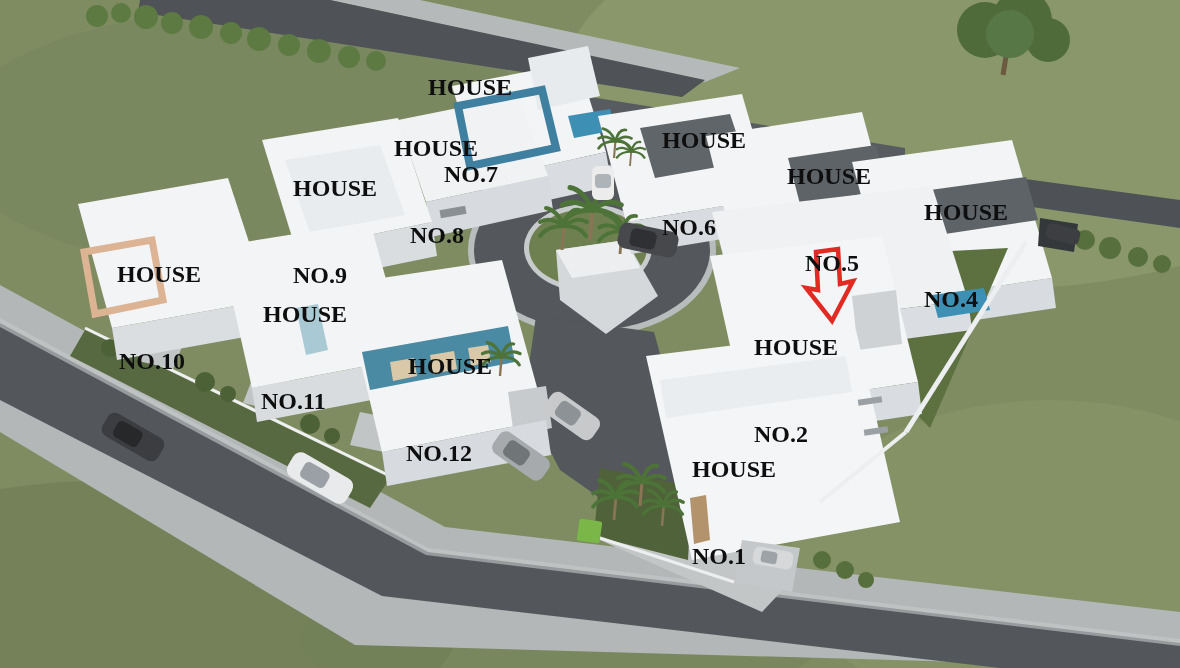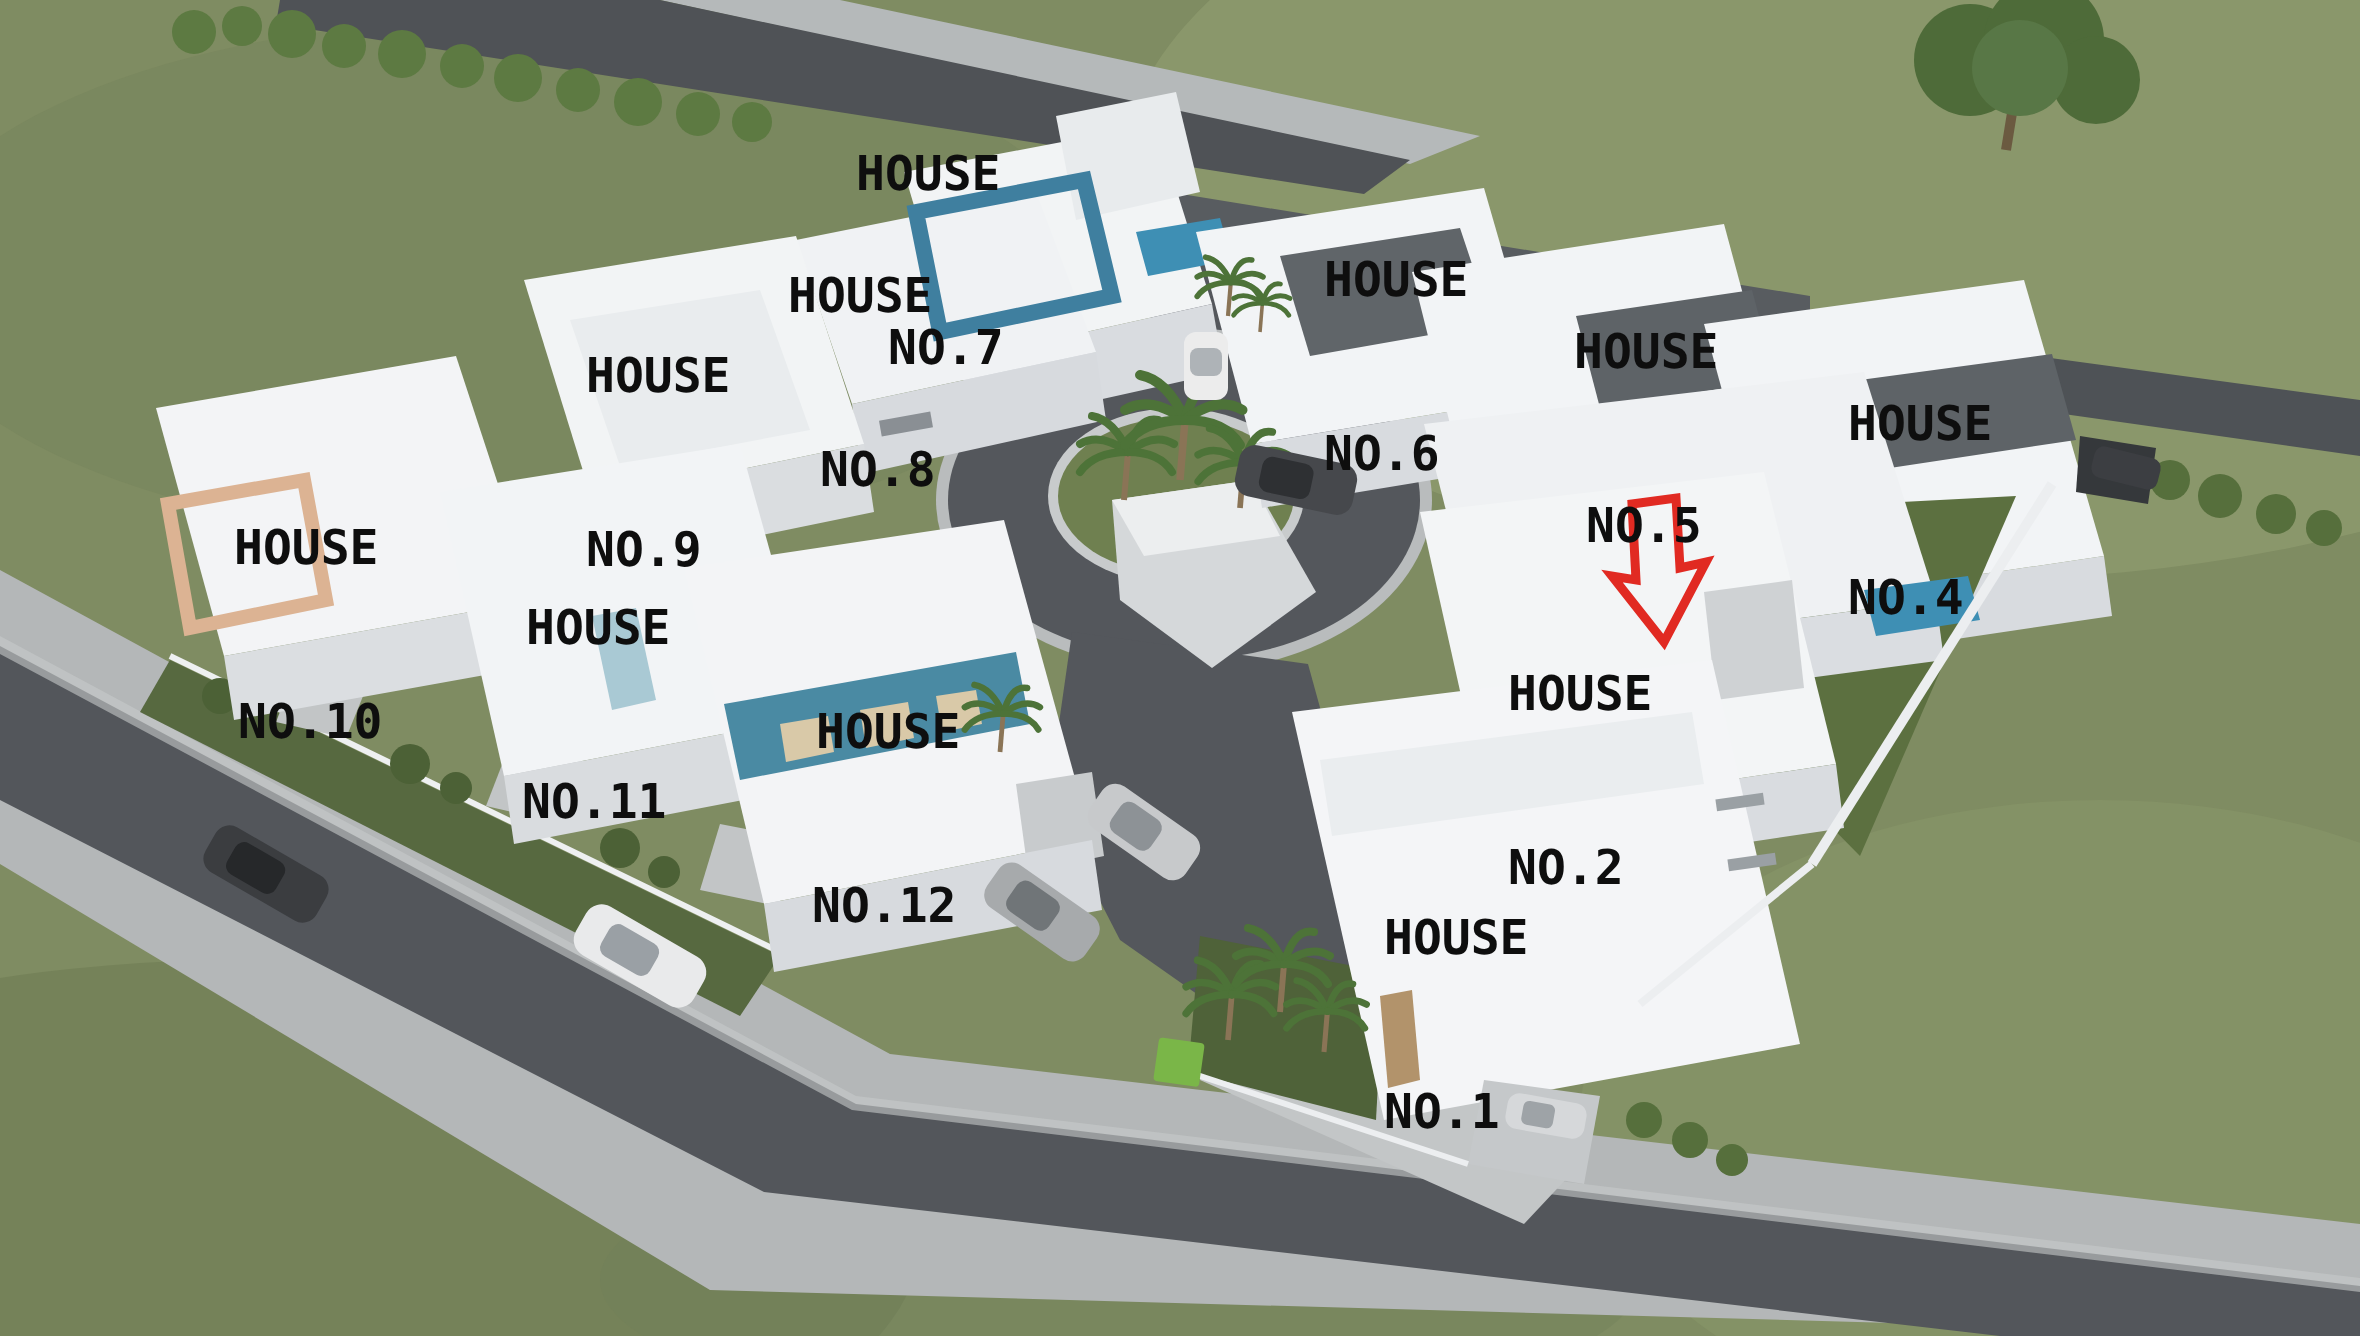--- a/index.html
+++ b/index.html
@@ -8,21 +8,21 @@
     font-family:"DejaVu Sans Mono","Liberation Mono",monospace;
     background:#7f8c62;
   }
   #scene-svg{position:absolute;left:0;top:0;}
   .house-label{
     position:absolute;
     font-weight:700;font-size:24px;line-height:29px;
     color:#0e0e0e;letter-spacing:0px;white-space:pre;
     text-rendering:optimizeLegibility;
   }
-  .house-label span{display:block;}
+  .house-label span{display:block;font-family:Liberation Serif, serif;}
 </style>
 </head>
 <body>
 
 <div id="stage">
 
 <svg id="scene-svg" width="1180" height="668" viewBox="0 0 1180 668">
 
   <g>
     <rect x="0" y="0" width="1180" height="668" fill="#7f8c62"></rect>
@@ -279,21 +279,21 @@
   </div>
 
 
   <div class="house-label" style="left:924px;top:140px;">
     <span>HOUSE</span>
     <span>NO.4</span>
   </div>
 
   <div class="house-label" style="left:787px;top:104px;">
     <span>HOUSE</span>
-    <span style="margin-left:6px">NO.5</span>
+    <span style="margin-left:18px">NO.5</span>
   </div>
 
   <div class="house-label" style="left:662px;top:68px;">
     <span>HOUSE</span>
     <span>NO.6</span>
   </div>
 
   <div class="house-label" style="left:428px;top:15px;">
     <span>HOUSE</span>
     <span style="margin-left:16px">NO.7</span>

